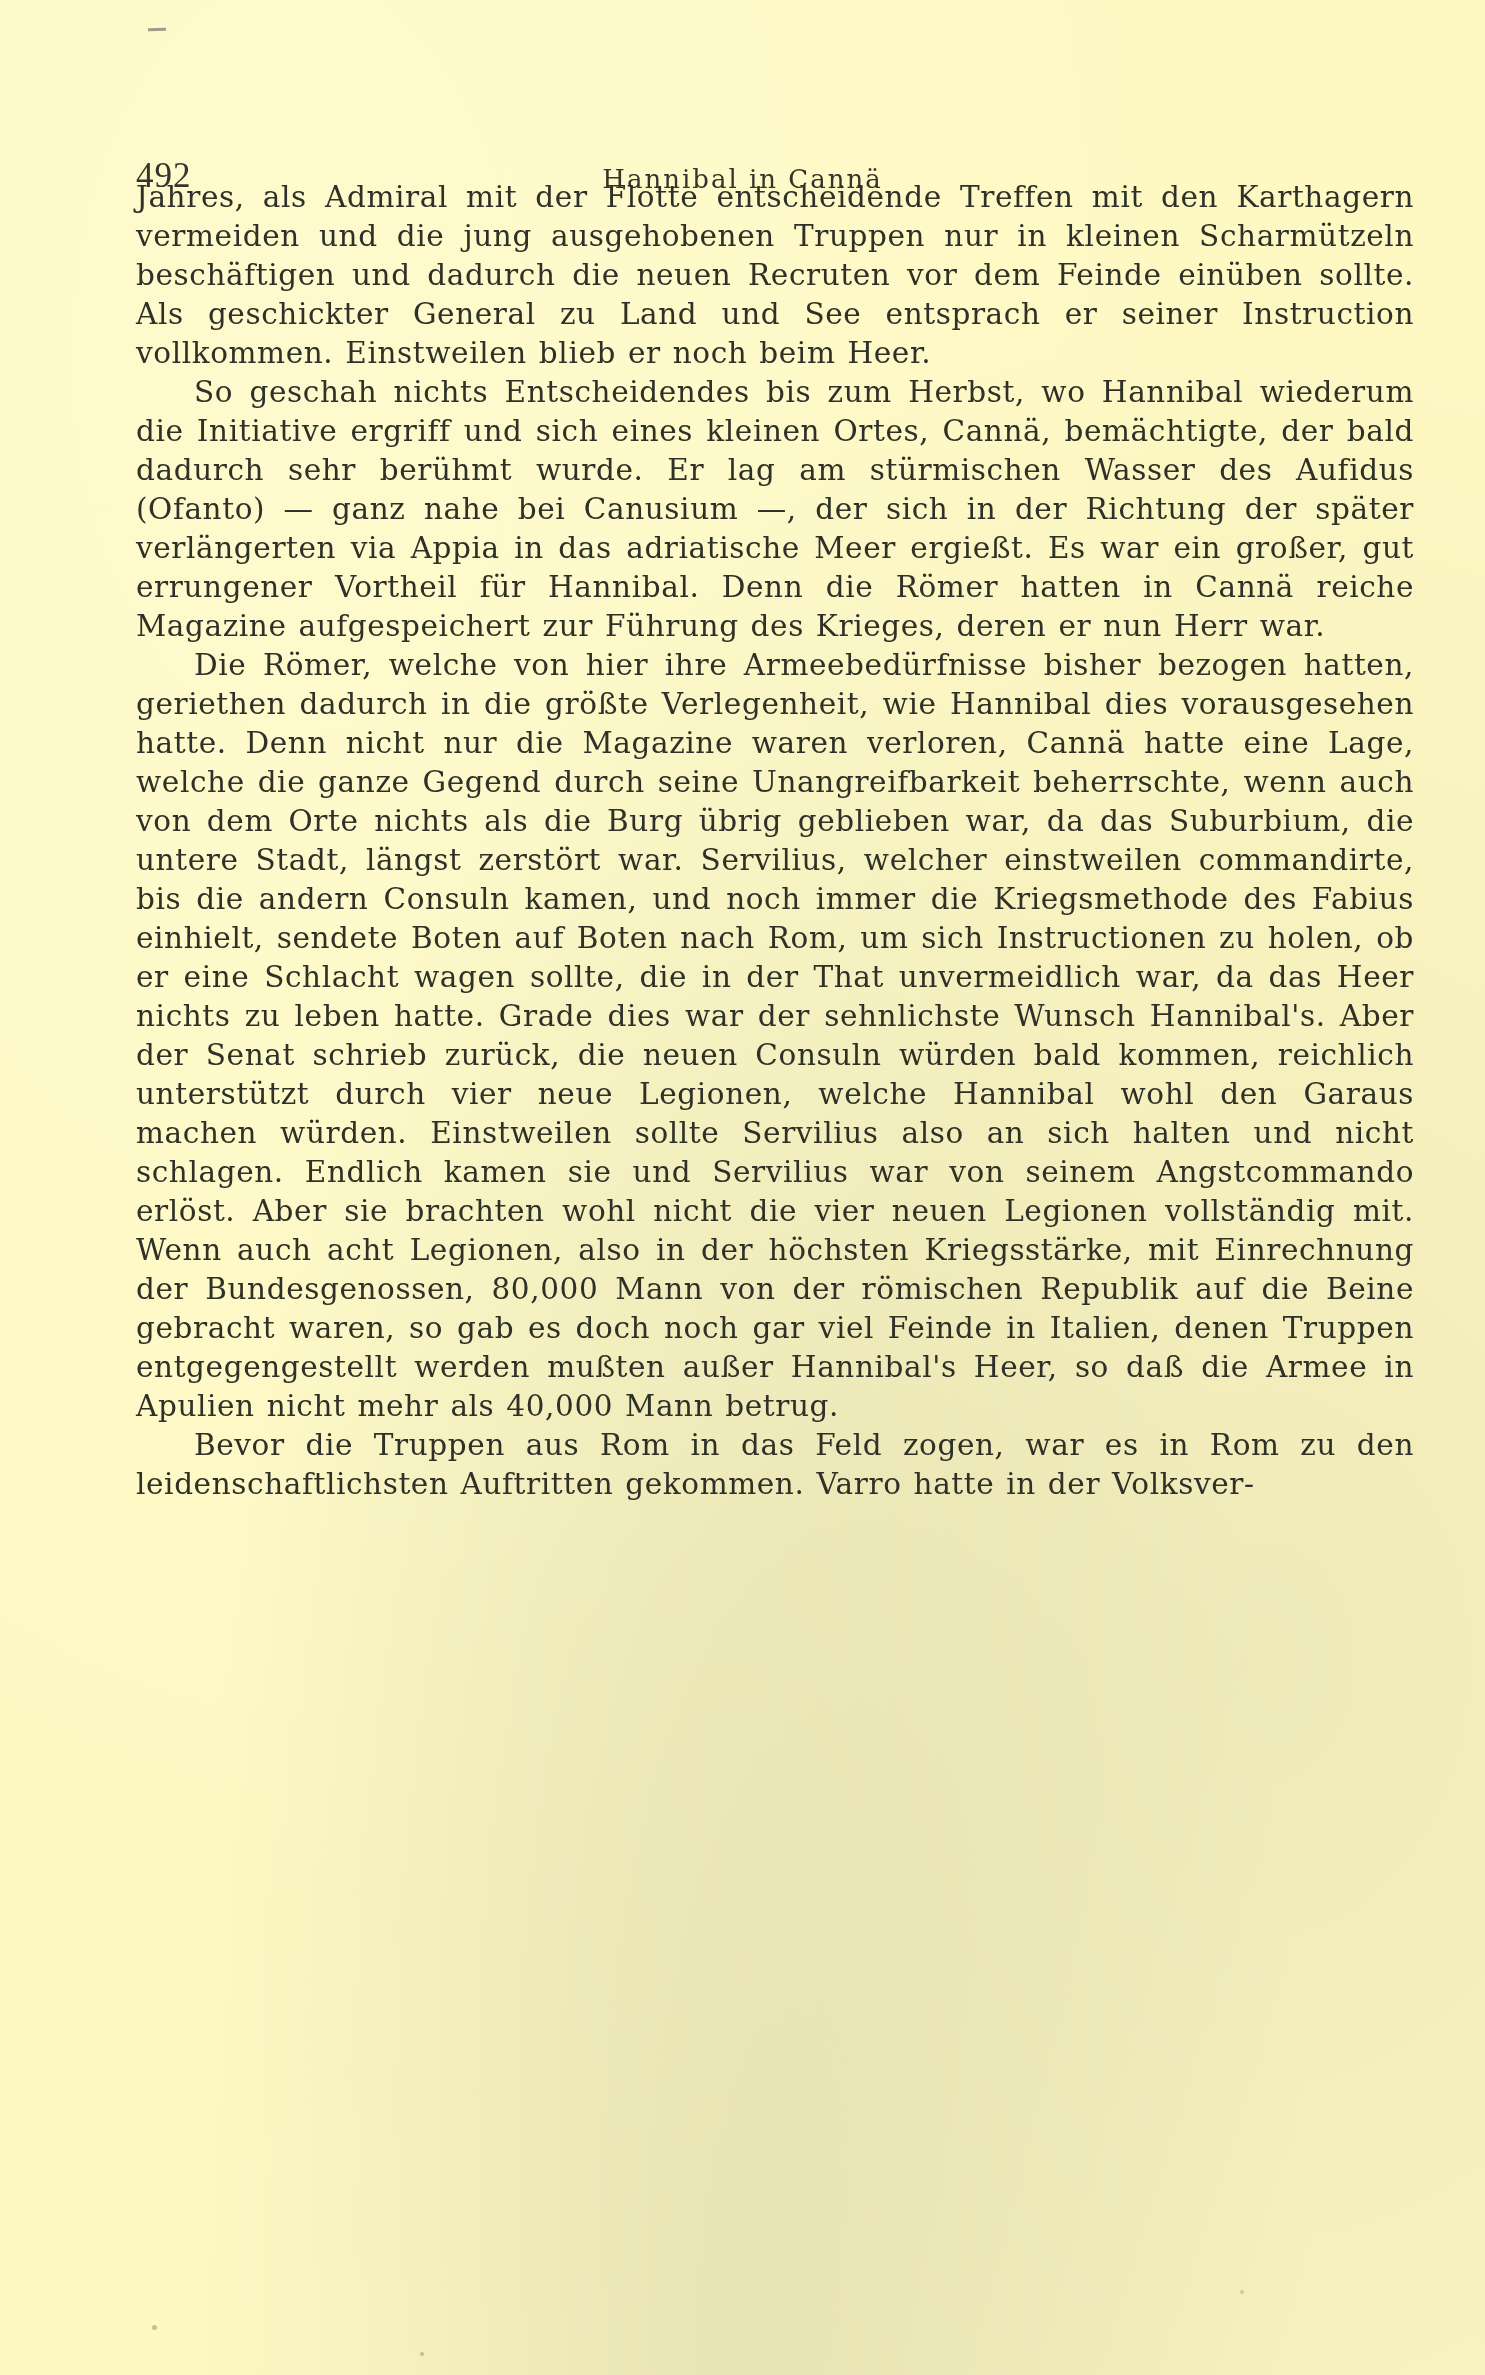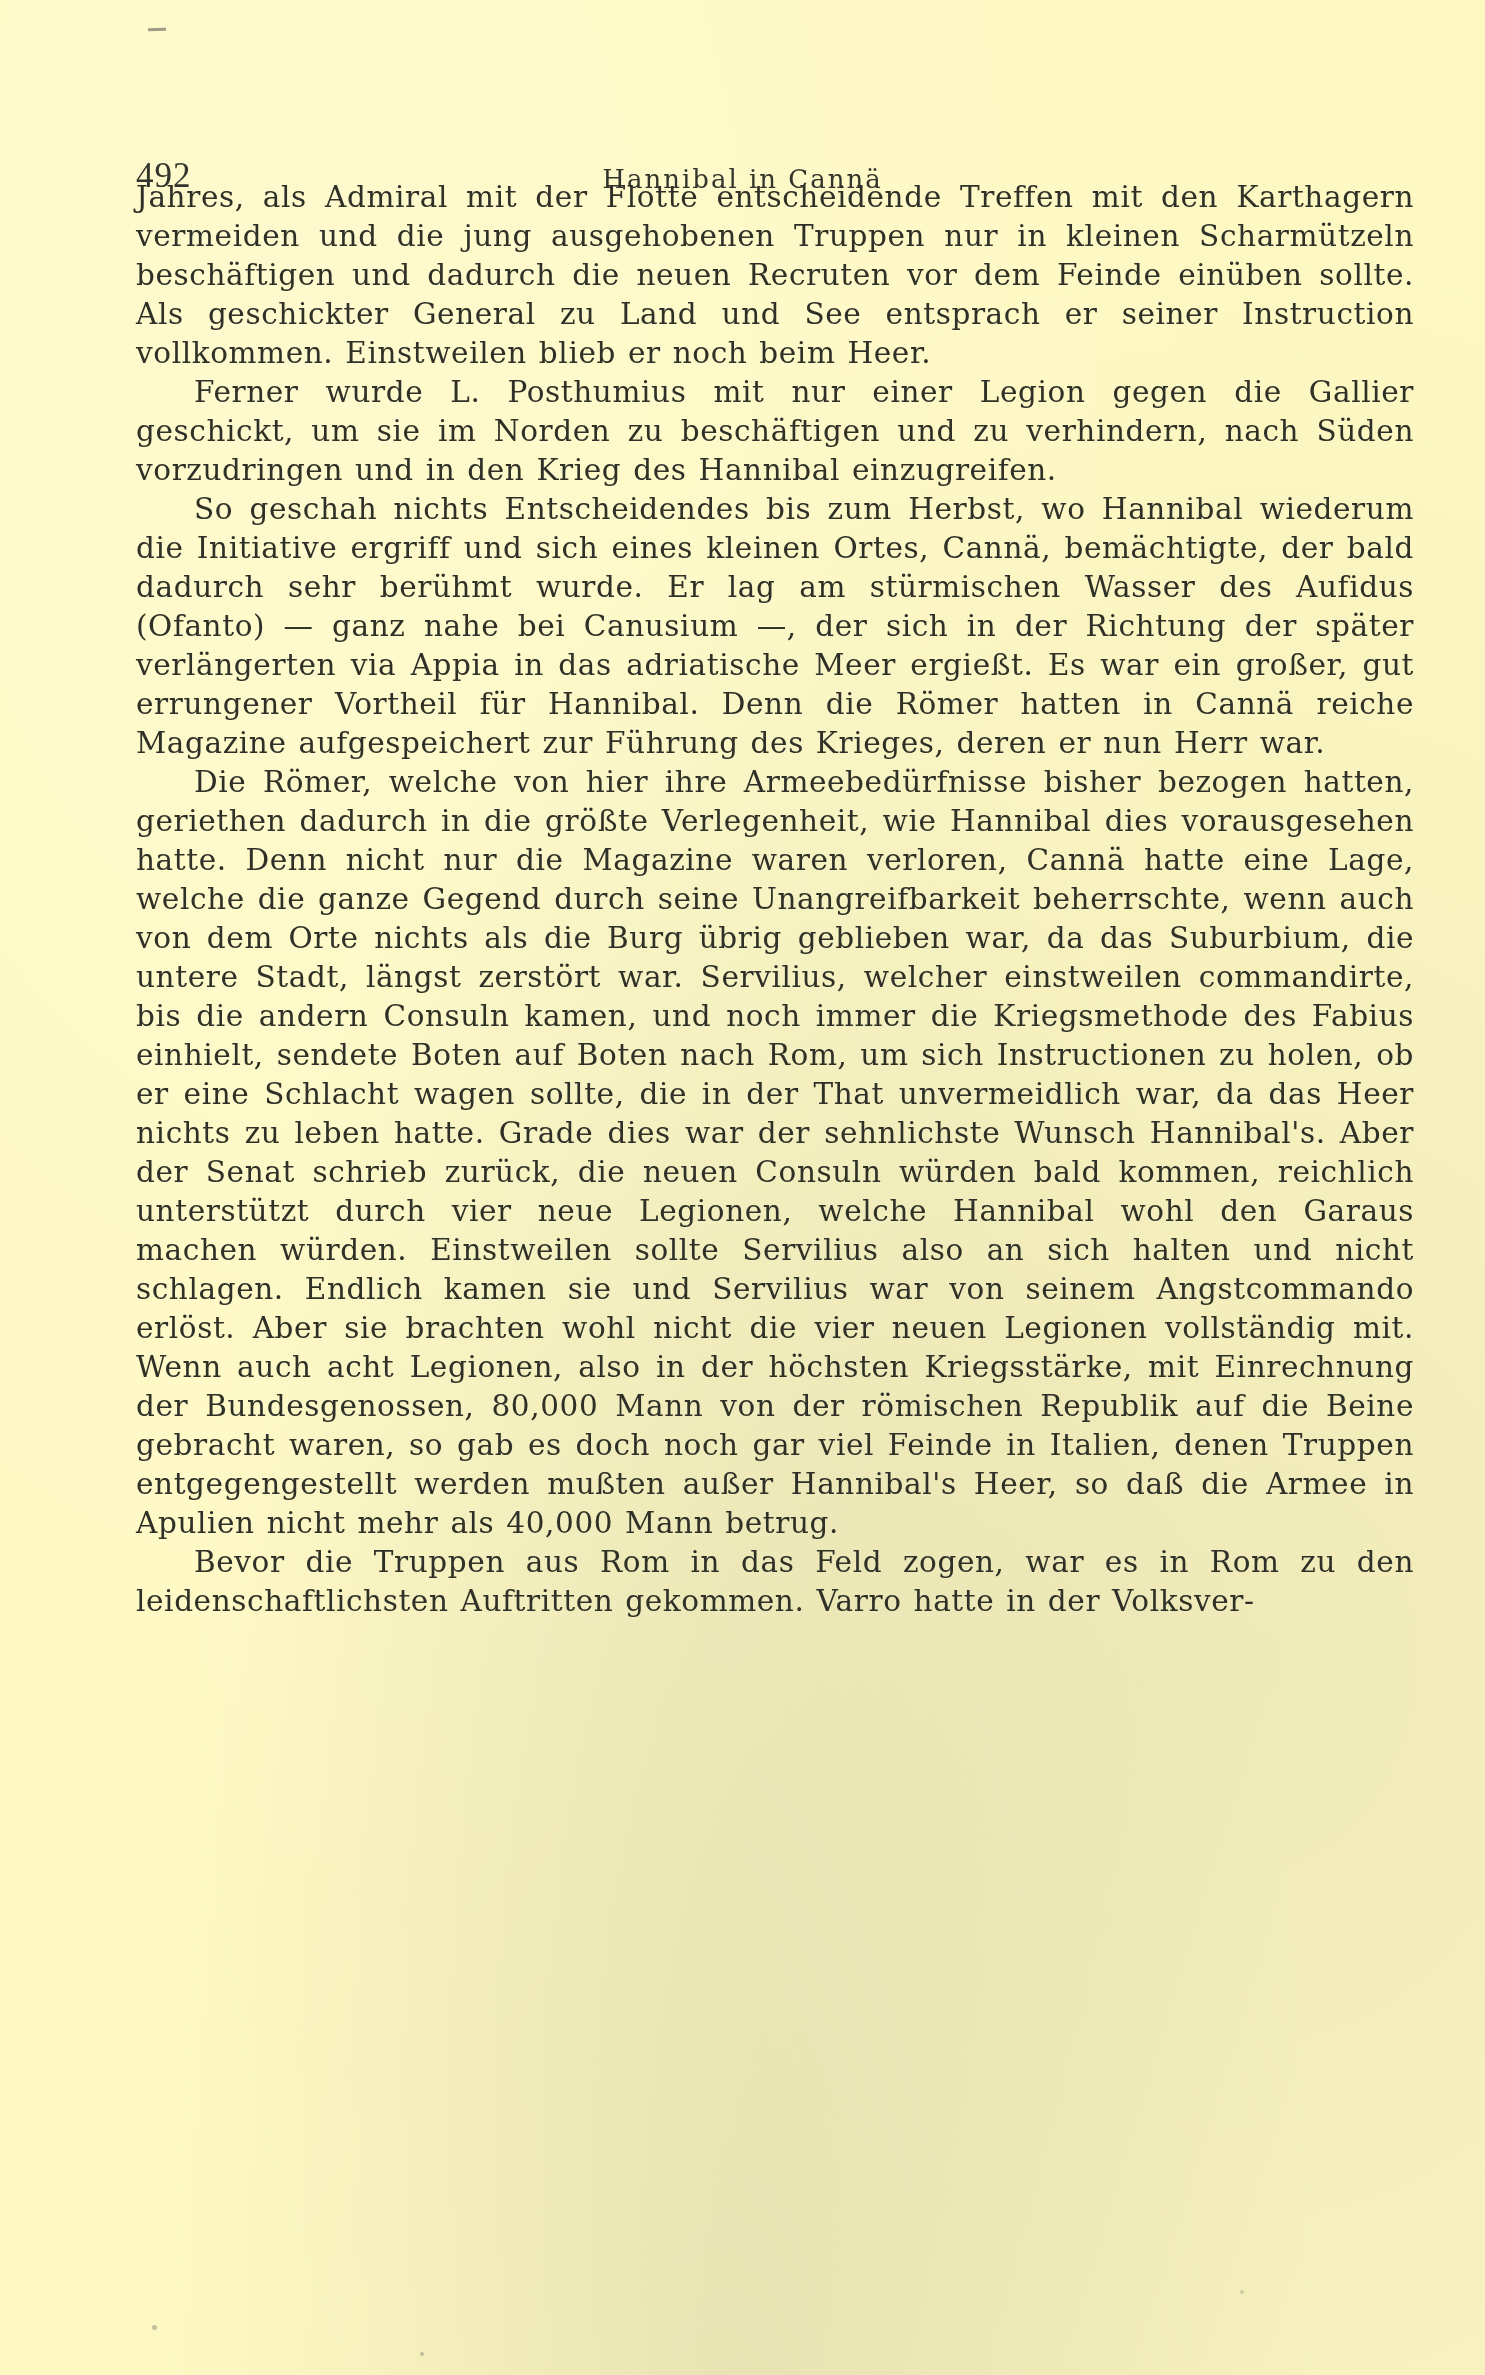--- a/index.html
+++ b/index.html
@@ -105,19 +105,18 @@
   <div class="speck s2"></div>
   <div class="speck s3"></div>
 
   <div class="header">
     <div class="folio">492</div>
     <div class="running-head">Hannibal in Cannä</div>
   </div>
 
   <div class="body-text">
     <p class="noindent">Jahres, als Admiral mit der Flotte entscheidende Treffen mit den Karthagern vermeiden und die jung ausgehobenen Truppen nur in kleinen Scharmützeln beschäftigen und dadurch die neuen Recruten vor dem Feinde einüben sollte. Als geschickter General zu Land und See entsprach er seiner Instruction vollkommen. Einstweilen blieb er noch beim Heer.</p>
-    <p>Ferner wurde L. Posthumius mit nur einer Legion gegen die Gallier geschickt, um sie im Norden zu beschäftigen und zu verhindern, nach Süden vorzudringen und in den Krieg des Hannibal einzugreifen.</p>
     <p>So geschah nichts Entscheidendes bis zum Herbst, wo Hannibal wiederum die Initiative ergriff und sich eines kleinen Ortes, Cannä, bemächtigte, der bald dadurch sehr berühmt wurde. Er lag am stürmischen Wasser des Aufidus (Ofanto) — ganz nahe bei Canusium —, der sich in der Richtung der später verlängerten via Appia in das adriatische Meer ergießt. Es war ein großer, gut errungener Vortheil für Hannibal. Denn die Römer hatten in Cannä reiche Magazine aufgespeichert zur Führung des Krieges, deren er nun Herr war.</p>
     <p>Die Römer, welche von hier ihre Armeebedürfnisse bisher bezogen hatten, geriethen dadurch in die größte Verlegenheit, wie Hannibal dies vorausgesehen hatte. Denn nicht nur die Magazine waren verloren, Cannä hatte eine Lage, welche die ganze Gegend durch seine Unangreifbarkeit beherrschte, wenn auch von dem Orte nichts als die Burg übrig geblieben war, da das Suburbium, die untere Stadt, längst zerstört war. Servilius, welcher einstweilen commandirte, bis die andern Consuln kamen, und noch immer die Kriegsmethode des Fabius einhielt, sendete Boten auf Boten nach Rom, um sich Instructionen zu holen, ob er eine Schlacht wagen sollte, die in der That unvermeidlich war, da das Heer nichts zu leben hatte. Grade dies war der sehnlichste Wunsch Hannibal's. Aber der Senat schrieb zurück, die neuen Consuln würden bald kommen, reichlich unterstützt durch vier neue Legionen, welche Hannibal wohl den Garaus machen würden. Einstweilen sollte Servilius also an sich halten und nicht schlagen. Endlich kamen sie und Servilius war von seinem Angstcommando erlöst. Aber sie brachten wohl nicht die vier neuen Legionen vollständig mit. Wenn auch acht Legionen, also in der höchsten Kriegsstärke, mit Einrechnung der Bundesgenossen, 80,000 Mann von der römischen Republik auf die Beine gebracht waren, so gab es doch noch gar viel Feinde in Italien, denen Truppen entgegengestellt werden mußten außer Hannibal's Heer, so daß die Armee in Apulien nicht mehr als 40,000 Mann betrug.</p>
     <p>Bevor die Truppen aus Rom in das Feld zogen, war es in Rom zu den leidenschaftlichsten Auftritten gekommen. Varro hatte in der Volksver-</p>
   </div>
 
 </div>
 
 </body></html>

